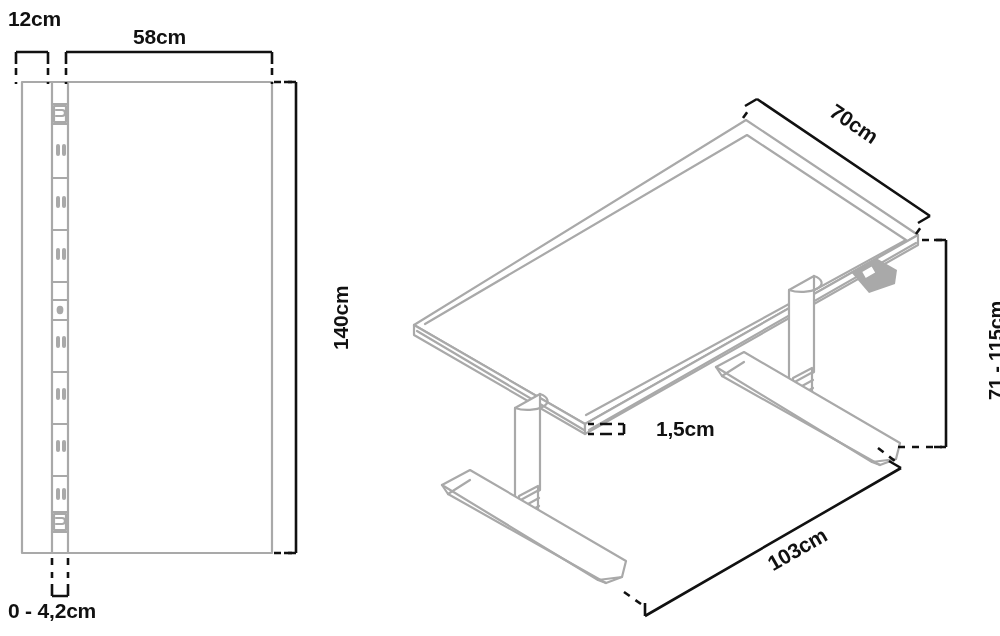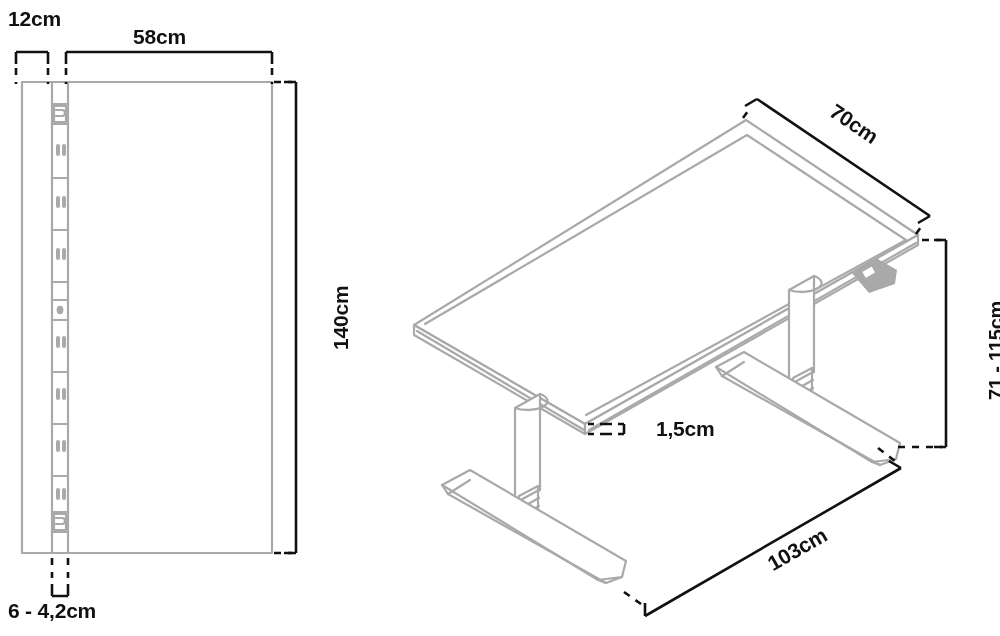--- a/index.html
+++ b/index.html
@@ -253,21 +253,21 @@
 
     </g>
   </svg>
 
   <div class="dim-label sz-21" style="left:8px; top:8px;">12cm</div>
 
   <div class="dim-label sz-21" style="left:133px; top:26px;">58cm</div>
 
   <div class="dim-label sz-21 rot-neg90" style="left:330px; top:350px;">140cm</div>
 
-  <div class="dim-label sz-21" style="left:8px; top:600px;">6 - 4,2cm</div>
+  <div class="dim-label sz-21" style="left:8px; top:600px;">0 - 4,2cm</div>
 
   <div class="dim-label sz-21" style="left:838px; top:100px; transform:rotate(34deg); transform-origin:0 0;">70cm</div>
 
   <div class="dim-label sz-20 rot-neg90" style="left:986px; top:400px;">71 - 115cm</div>
 
   <div class="dim-label sz-21" style="left:656px; top:418px;">1,5cm</div>
 
   <div class="dim-label sz-21" style="left:764px; top:556px; transform:rotate(-30deg); transform-origin:0 0;">103cm</div>
 
 </div>

